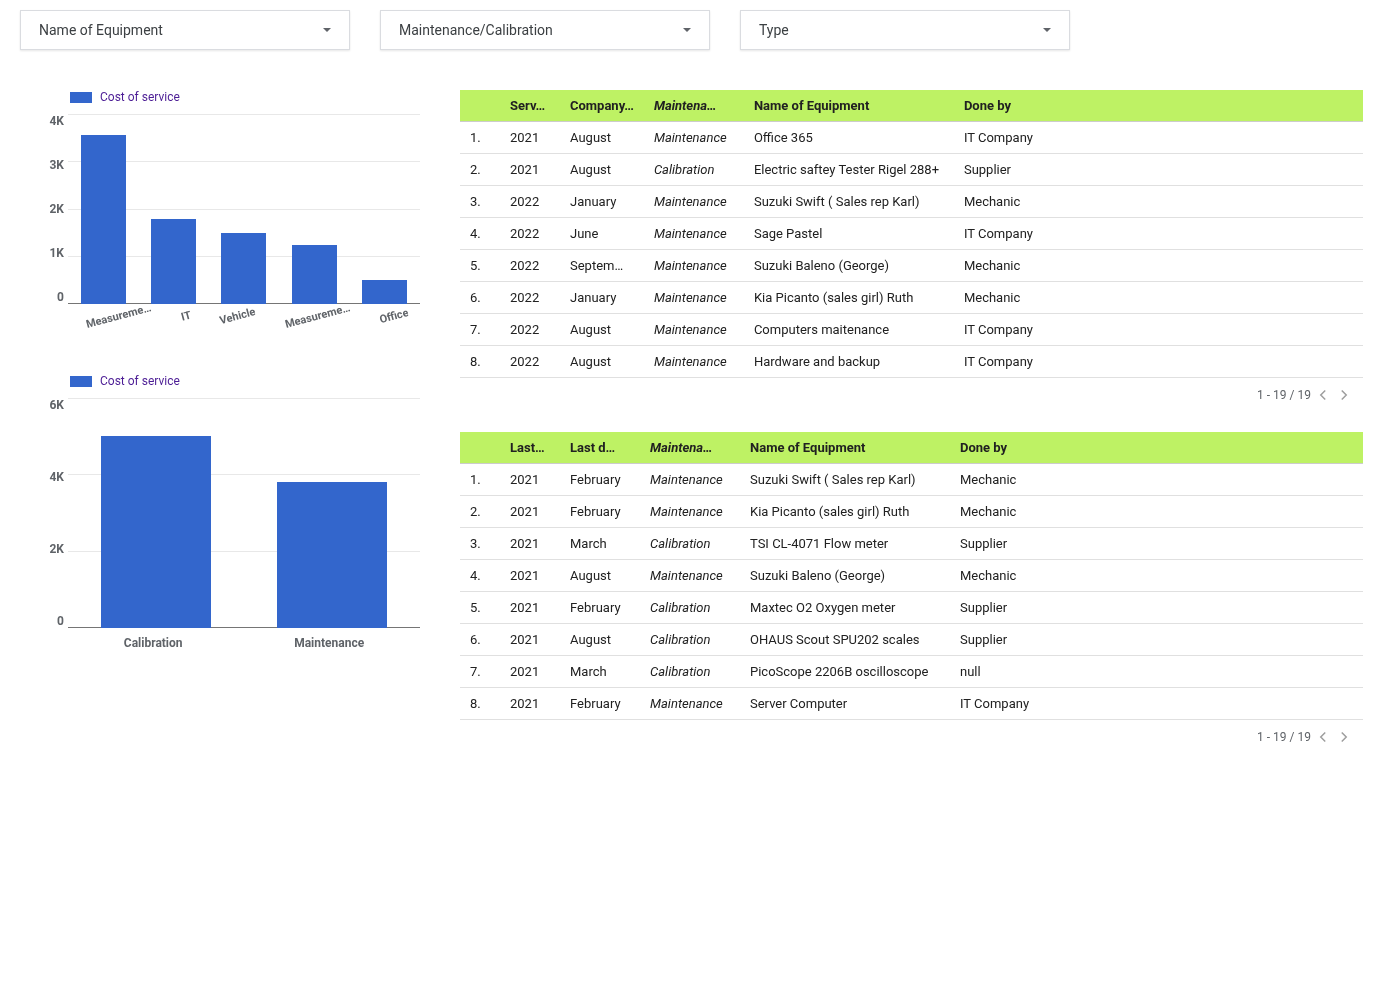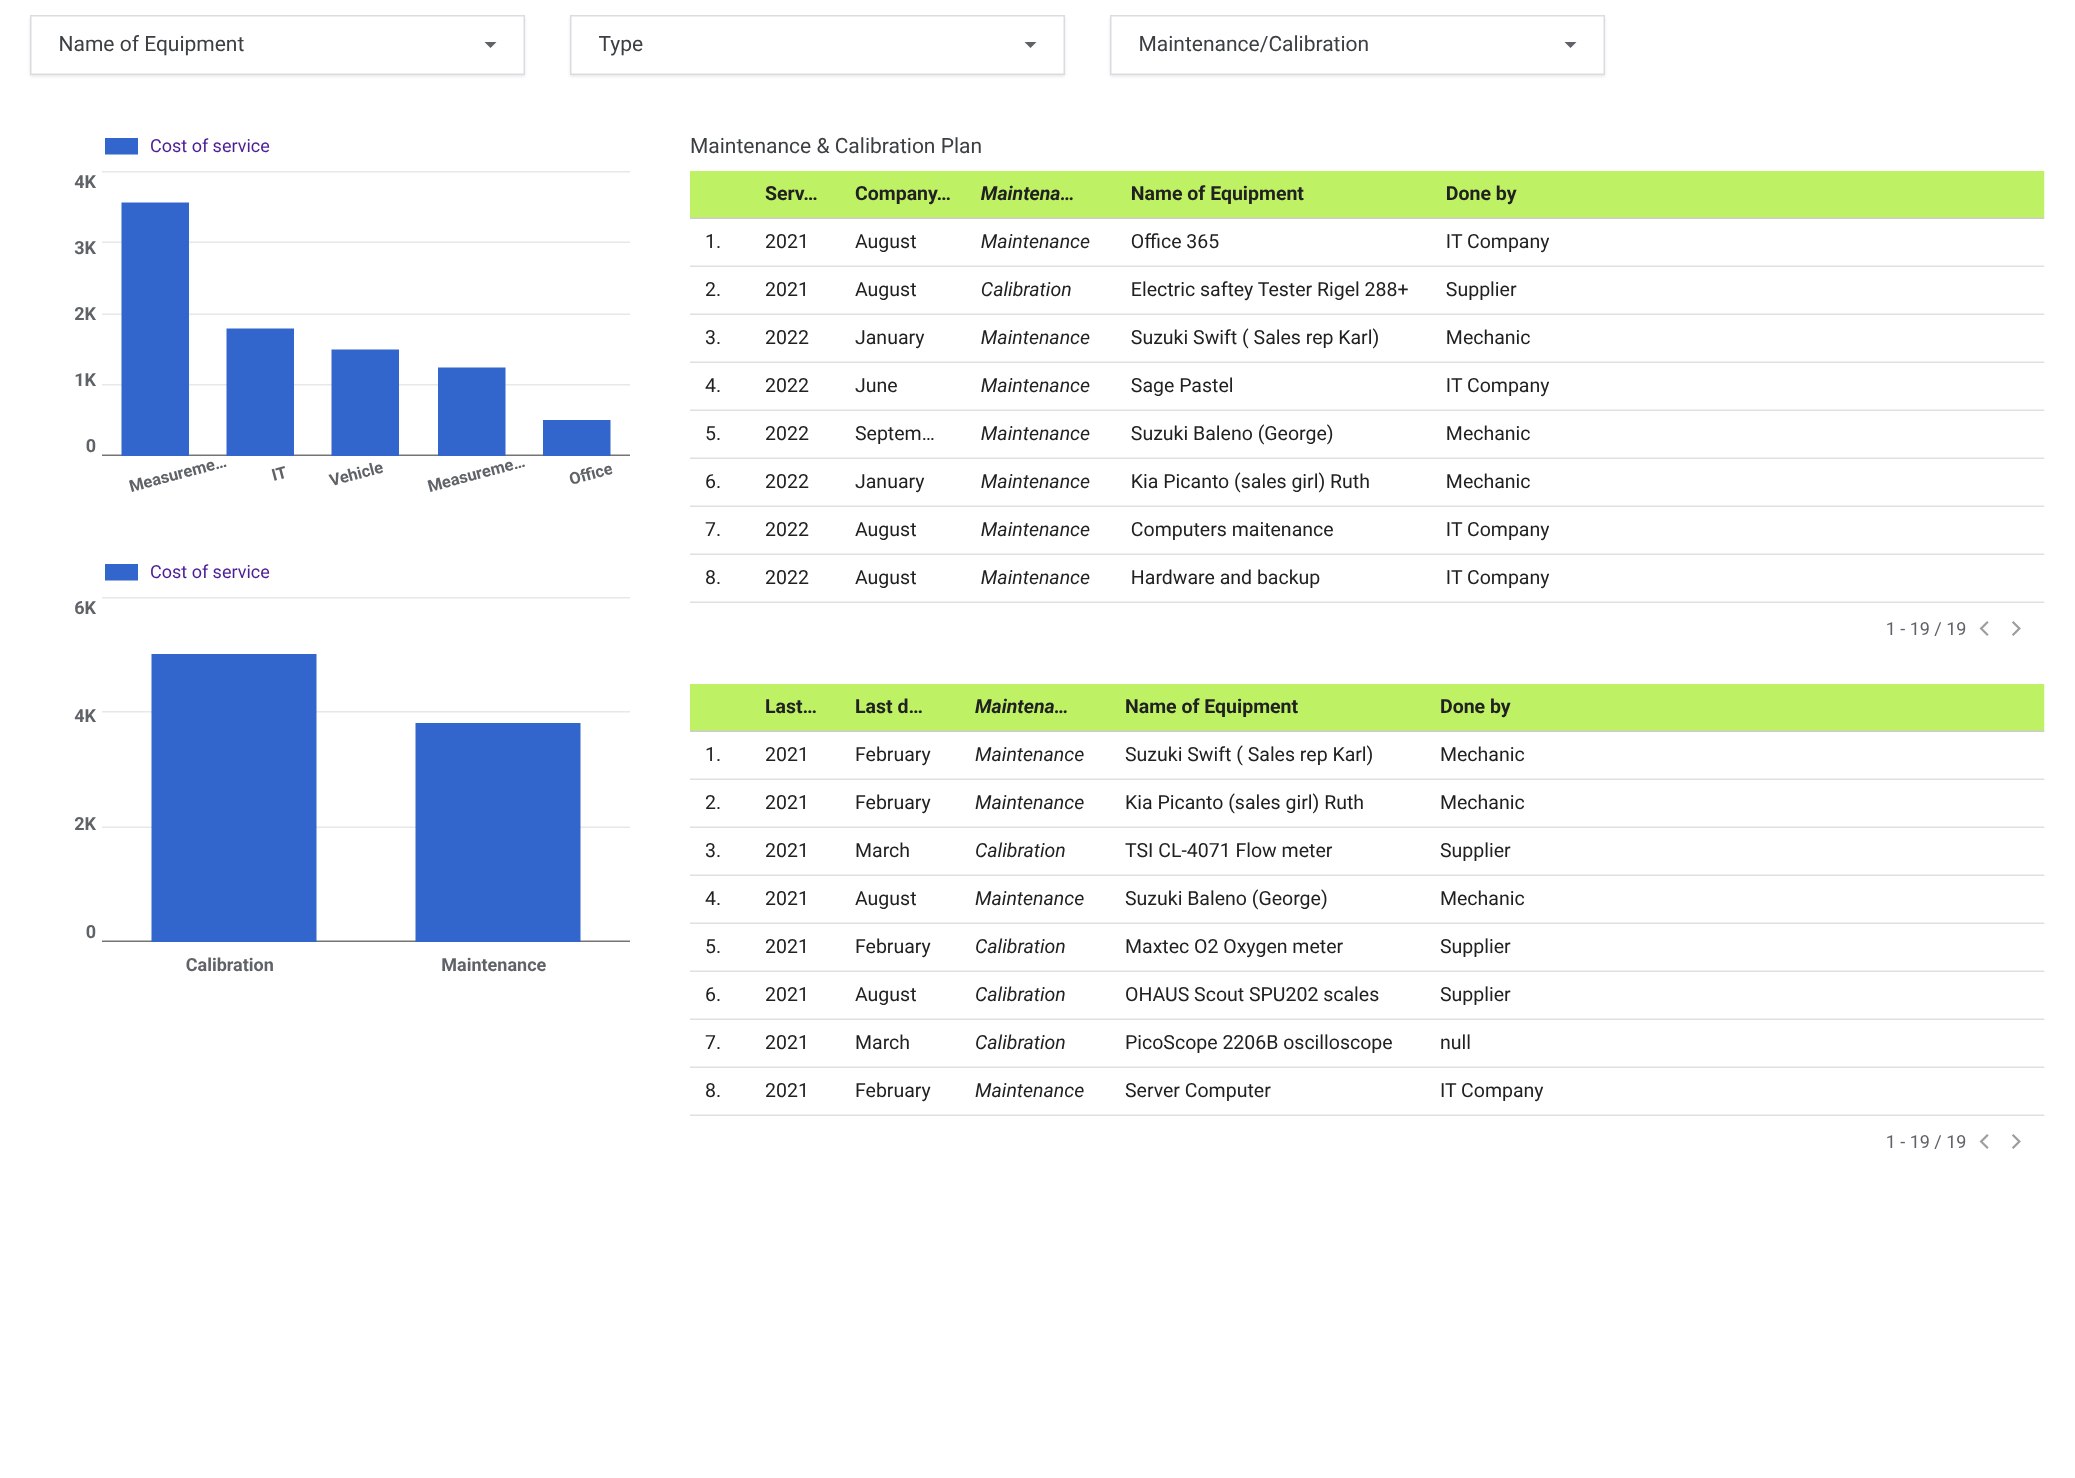--- a/index.html
+++ b/index.html
@@ -195,25 +195,25 @@
 </style>
 </head>
 <body>
 
 <div class="filters">
   <div class="filter-dropdown" style="width:330px">
     <span>Name of Equipment</span>
     <span class="caret"></span>
   </div>
   <div class="filter-dropdown" style="width:330px">
-    <span>Type</span>
+    <span>Maintenance/Calibration</span>
     <span class="caret"></span>
   </div>
   <div class="filter-dropdown" style="width:330px">
-    <span>Maintenance/Calibration</span>
+    <span>Type</span>
     <span class="caret"></span>
   </div>
 </div>
 
 <div class="main-row">
 
   <div class="charts-col">
 
     <div class="chart-block chart1">
       <div class="legend">
@@ -282,21 +282,20 @@
             <span>Calibration</span>
             <span>Maintenance</span>
           </div>
       </div>
     </div>
   </div>
 
   <div class="tables-col">
 
     <div class="table-section">
-      <div class="table-title">Maintenance &amp; Calibration Plan</div>
       <div class="data-table-wrap">
         <table class="data-table" id="tbl-plan">
           <thead>
               <tr id="tbl-plan-head">
                 <th class="col-idx"></th>
                 <th class="col-y">Serv…</th>
                 <th class="col-mth">Company…</th>
                 <th class="col-type">Maintena…</th>
                 <th class="col-name">Name of Equipment</th>
                 <th class="col-done">Done by</th>

